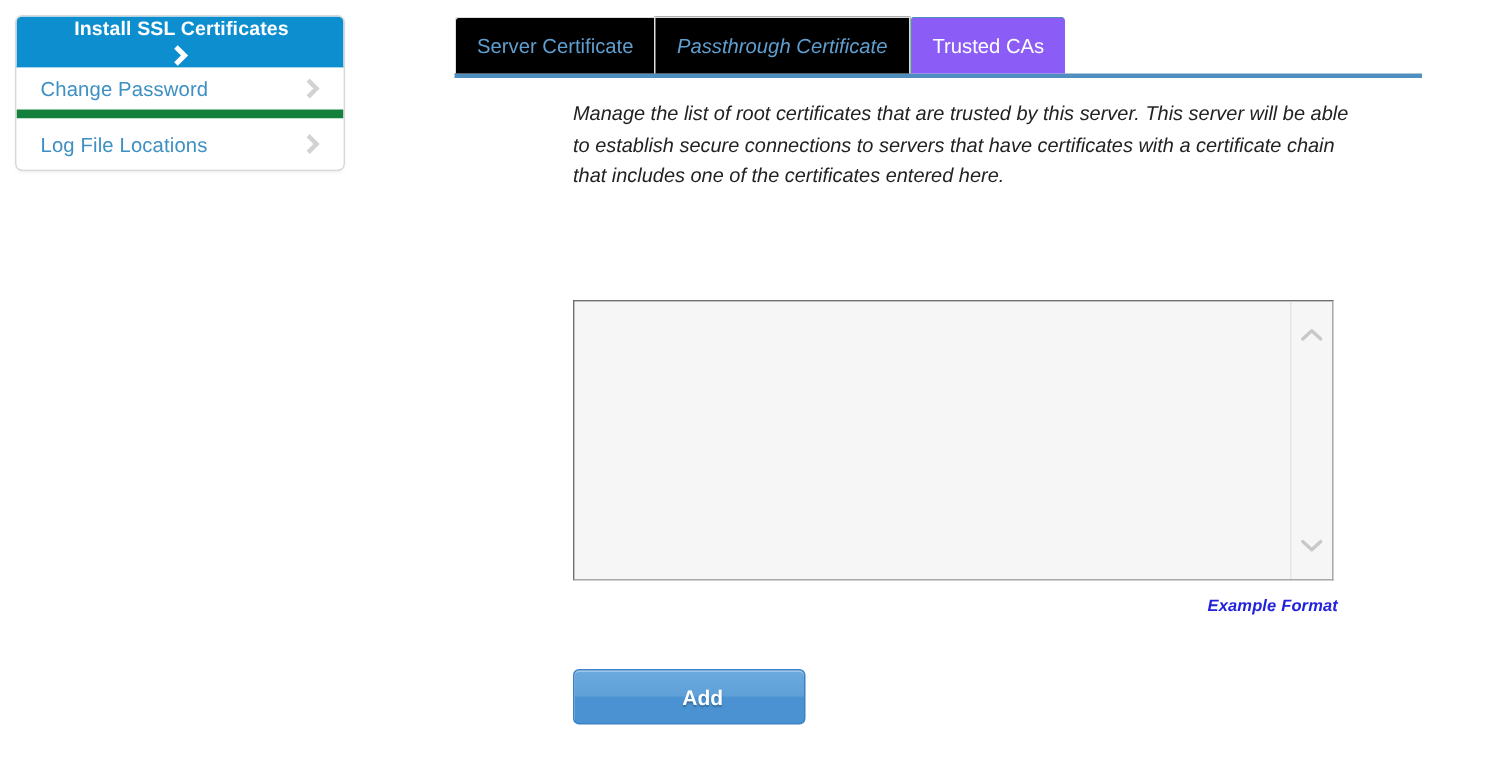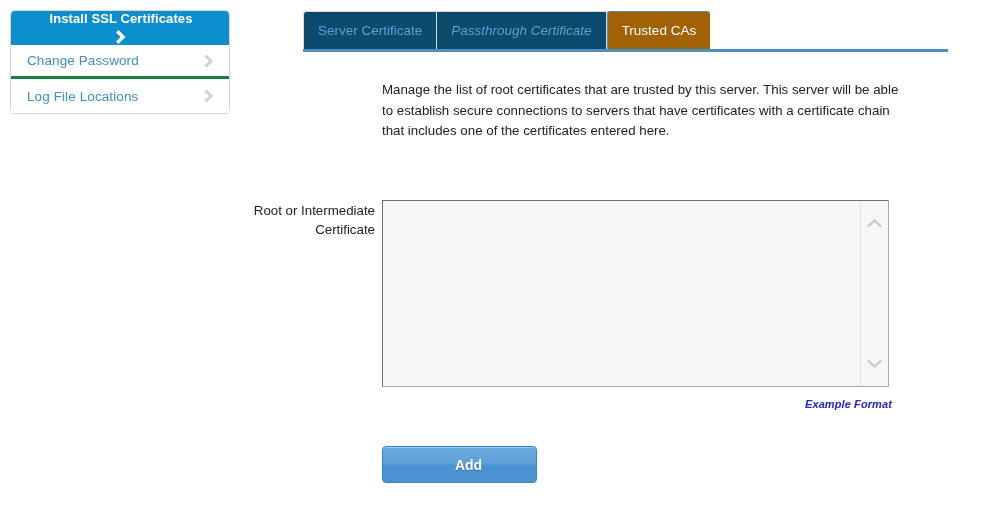--- a/index.html
+++ b/index.html
@@ -30,21 +30,21 @@
     box-shadow: 0 1px 2px rgba(0,0,0,0.06);
     overflow: hidden;
   }
   .sidebar-item {
     display: flex;
     align-items: center;
     justify-content: space-between;
     height: 34px;
     padding: 0 14px 0 16px;
     box-sizing: border-box;
-    border-bottom: 3px solid #15803d;
+    border-bottom: 6px solid #15803d;
     cursor: pointer;
     background: #ffffff;
   }
   .sidebar-item:last-child {
     border-bottom: none;
     gap: 20px;
   }
   .sidebar-item .label {
     font-size: 13.5px;
     color: #3d8fc4;
@@ -93,32 +93,32 @@
     align-items: flex-end;
     height: 38px;
   }
   .tab {
     height: 38px;
     line-height: 38px;
     padding: 0 14px;
     box-sizing: border-box;
     font-size: 13.5px;
     color: #5f9ecf;
-    background: #0c4a6e;
+    background: #000000;
     border: 1px solid #dddddd;
     border-bottom: none;
     border-right: none;
     cursor: pointer;
     white-space: nowrap;
   }
   .tab:first-child {
     border-top-left-radius: 3px;
   }
   .tab.active {
-    background: #a16207;
+    background: #8b5cf6;
     color: #ffffff;
     border-color: #4f8fbf;
     border-top-left-radius: 3px;
     border-top-right-radius: 3px;
   }
   .tab.last-plain {
     border-right: 1px solid #dddddd;
     font-style: italic;
   }
 
@@ -131,21 +131,21 @@
     height: 506px;
   }
   .desc {
     position: absolute;
     left: 382px;
     width: 525px;
     font-size: 13.3px;
     color: #222222;
     line-height: 20.5px;
   }
-  .desc.p1 { top: 80px; }
+  .desc.p1 { top: 66px; font-style: italic; }
   .desc.p2 { top: 159px; }
 
   .field-label {
     position: absolute;
     left: 195px;
     top: 201px;
     width: 180px;
     text-align: right;
     font-size: 13.3px;
     color: #222222;
@@ -280,24 +280,20 @@
     <div class="tab">Server Certificate</div>
     <div class="tab last-plain">Passthrough Certificate</div>
     <div class="tab active">Trusted CAs</div>
   </div>
 </div>
 
 <div class="content">
 
   <div class="desc p1">Manage the list of root certificates that are trusted by this server. This server will be able to establish secure connections to servers that have certificates with a certificate chain that includes one of the certificates entered here.</div>
 
-  <div class="field-label">
-    <span>Root or Intermediate</span><br>
-    <span>Certificate</span>
-  </div>
 
   <div class="ta-wrap">
     <textarea class="ta-input" placeholder="" style=""></textarea>
     <div class="ta-scroll">
       <span class="arrow up">
         <svg viewBox="0 0 17 13" aria-hidden="true">
             <path d="M2.5 9 L8.5 3.5 L14.5 9"></path>
           </svg>
       </span>
       <span class="arrow down">

